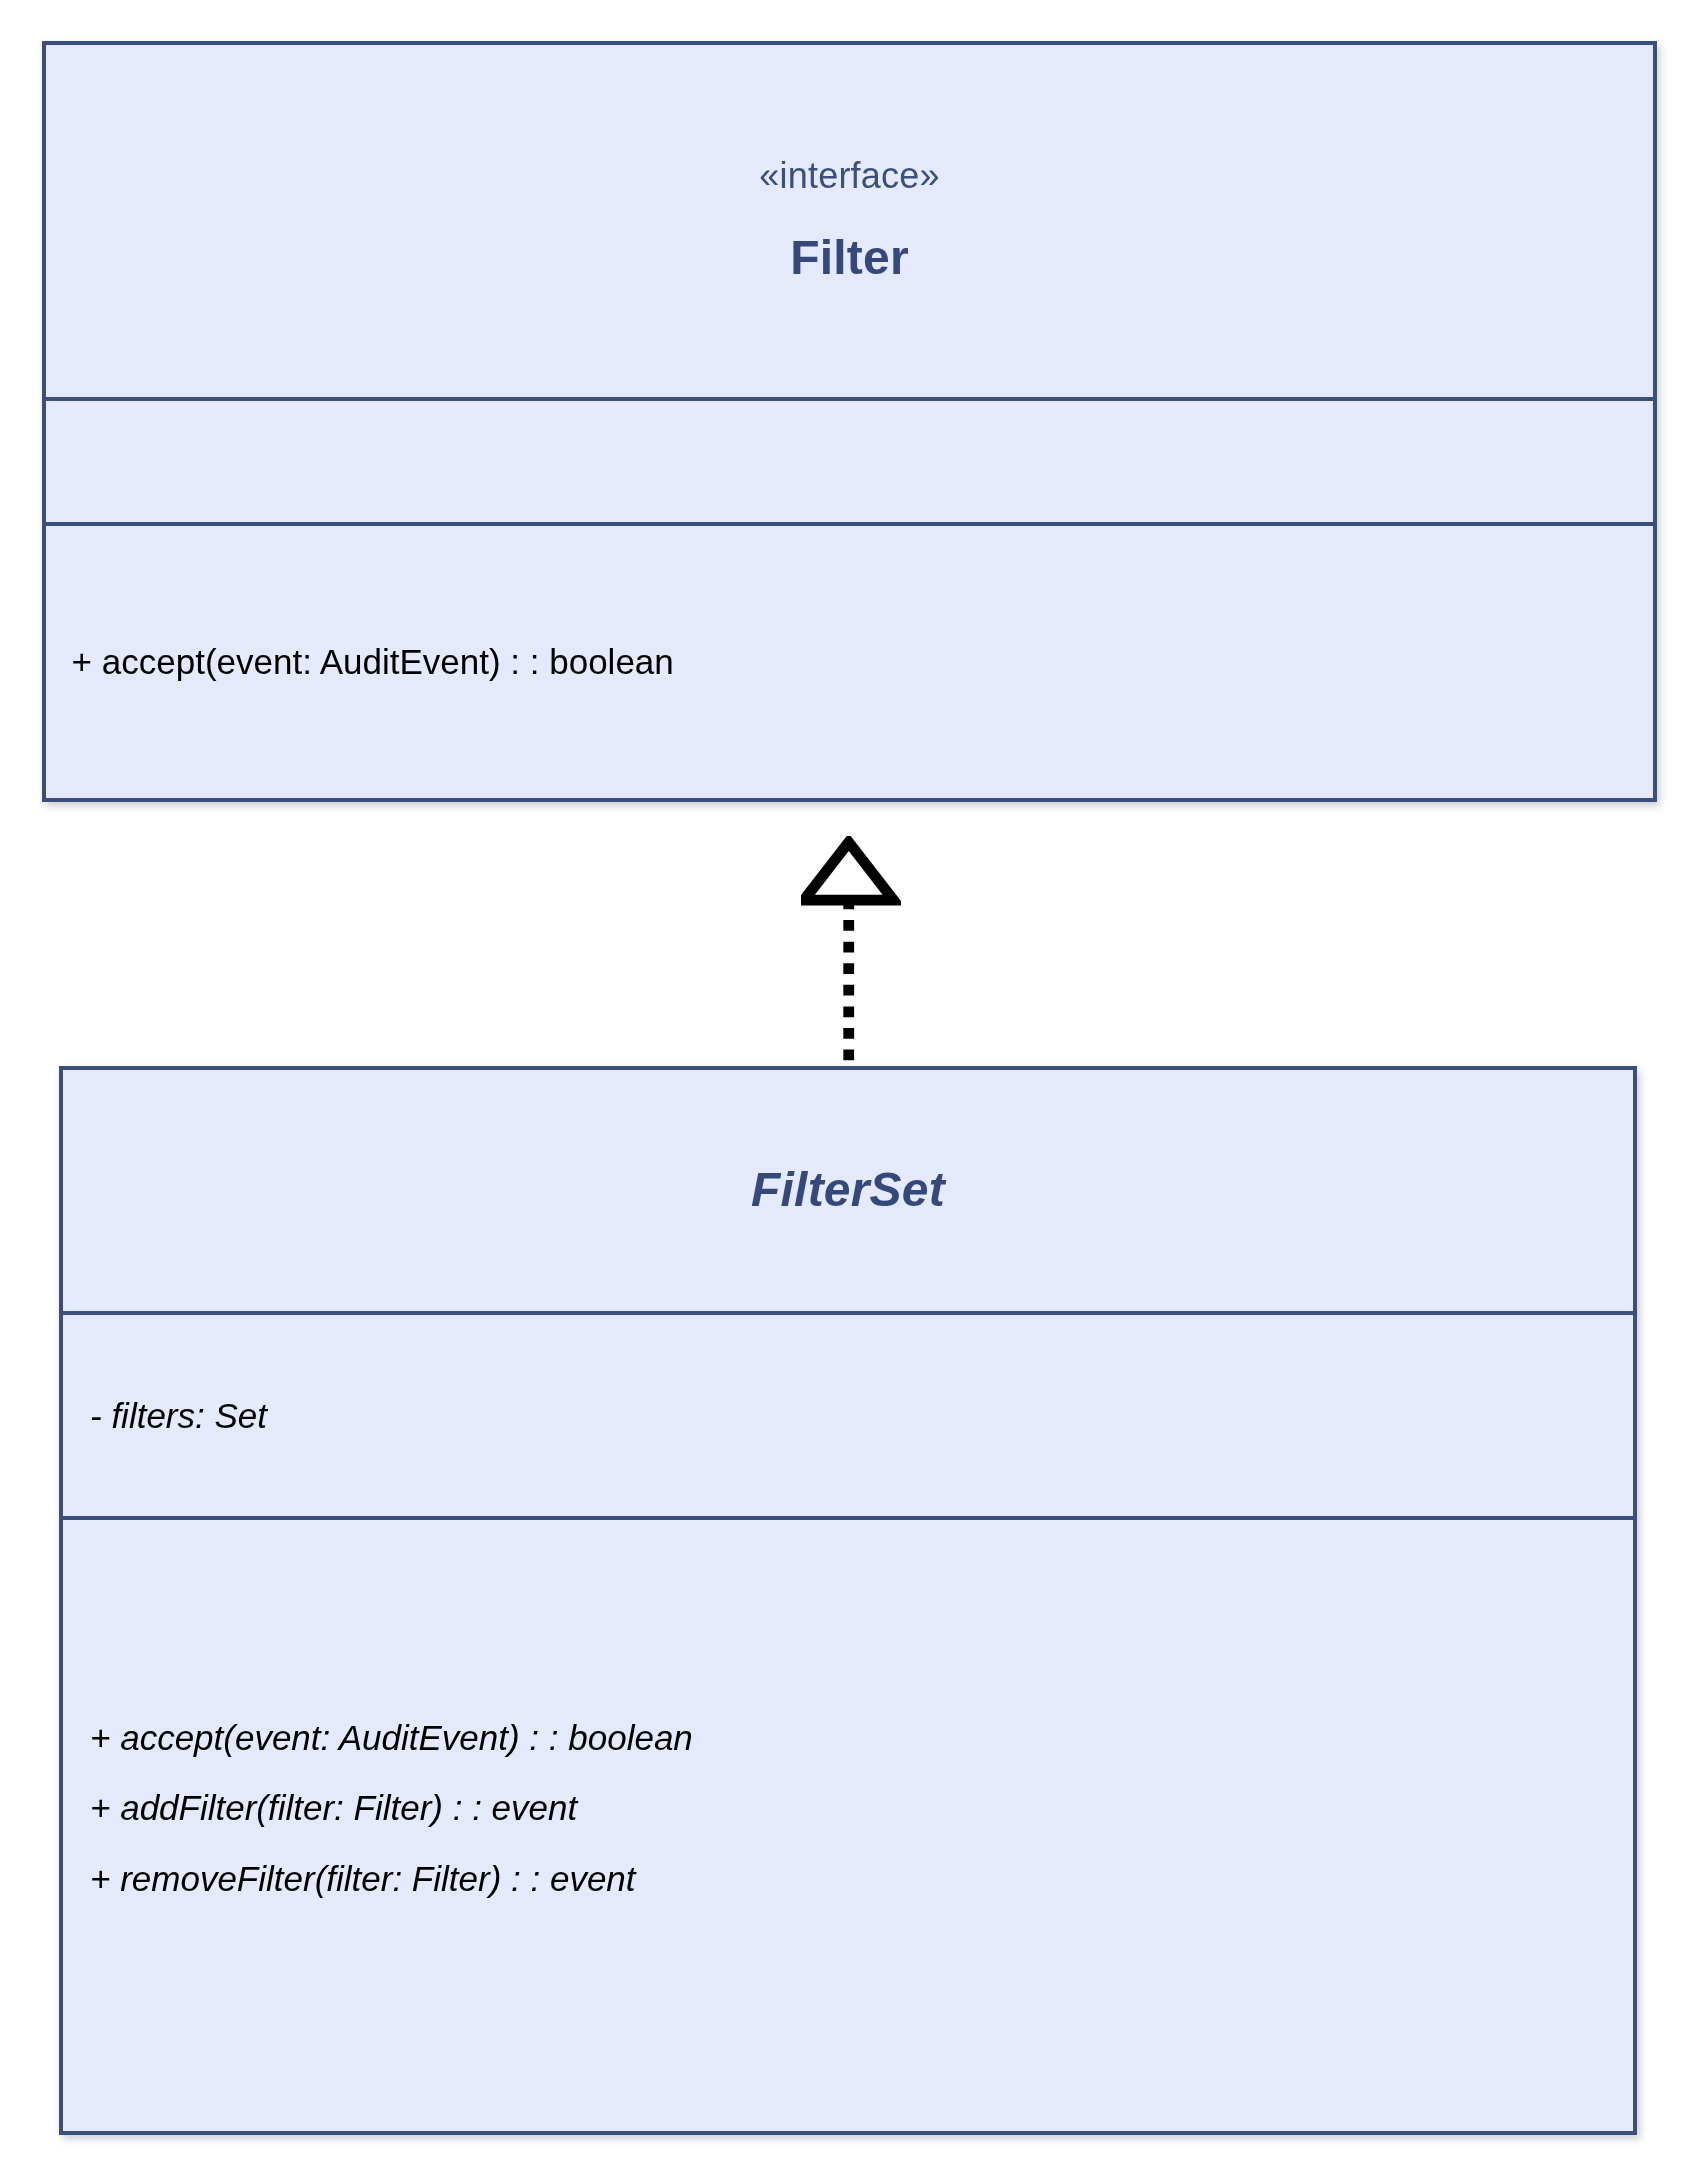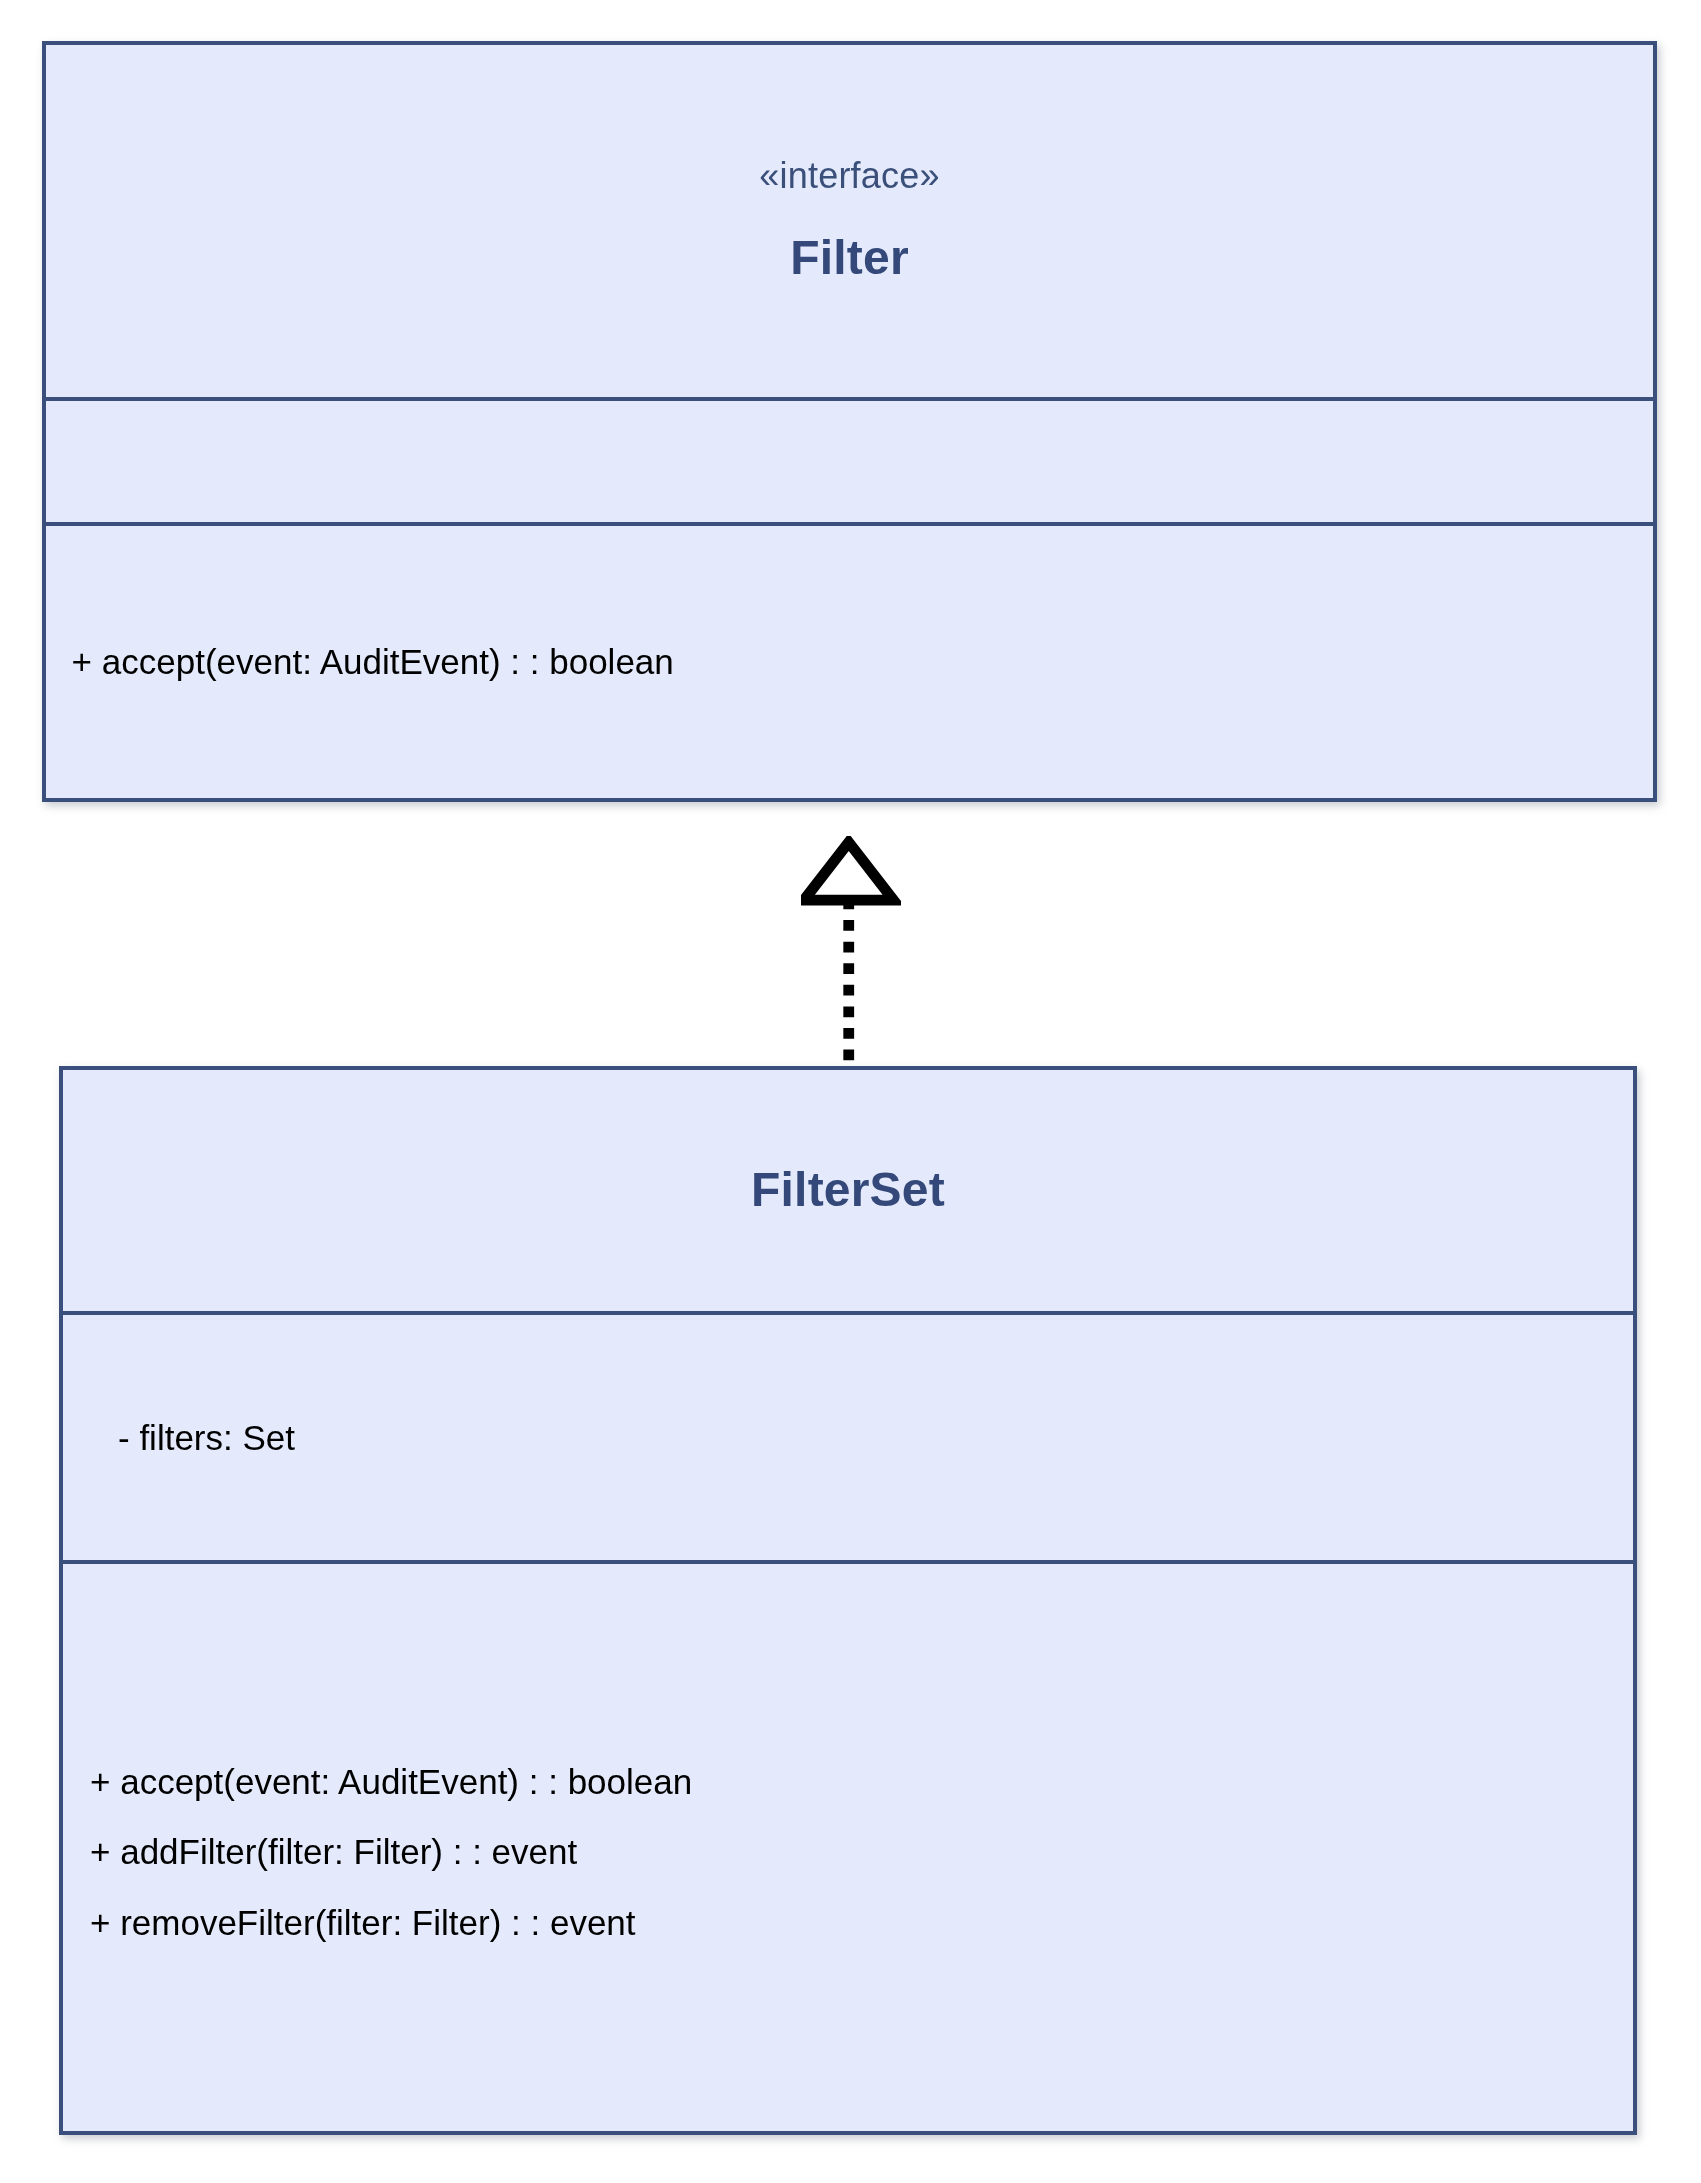--- a/index.html
+++ b/index.html
@@ -87,23 +87,24 @@
   #filter-class .comp-ops    { height: 276px; }
 
   #filter-class .comp-ops .member-list { padding-left: 25.6px; }
 
   
   #filterset-class {
     left: 59px;
     top: 1066px;
     width: 1578px;
     height: 1069px;
+    font-style: italic;
   }
   #filterset-class .comp-header { height: 241px; }
-  #filterset-class .comp-attrs  { height: 249px; padding-left: 28px; }
+  #filterset-class .comp-attrs  { height: 205px; }
   #filterset-class .comp-ops    { height: 580px; }
 
   #filterset-class .comp-attrs .member-list { padding-left: 27px; }
   #filterset-class .comp-ops   .member-list { padding-left: 27px; }
   #filterset-class .comp-ops .member { margin: 23px 0; }
 
   
   .realization {
     position: absolute;
     left: 801px;

